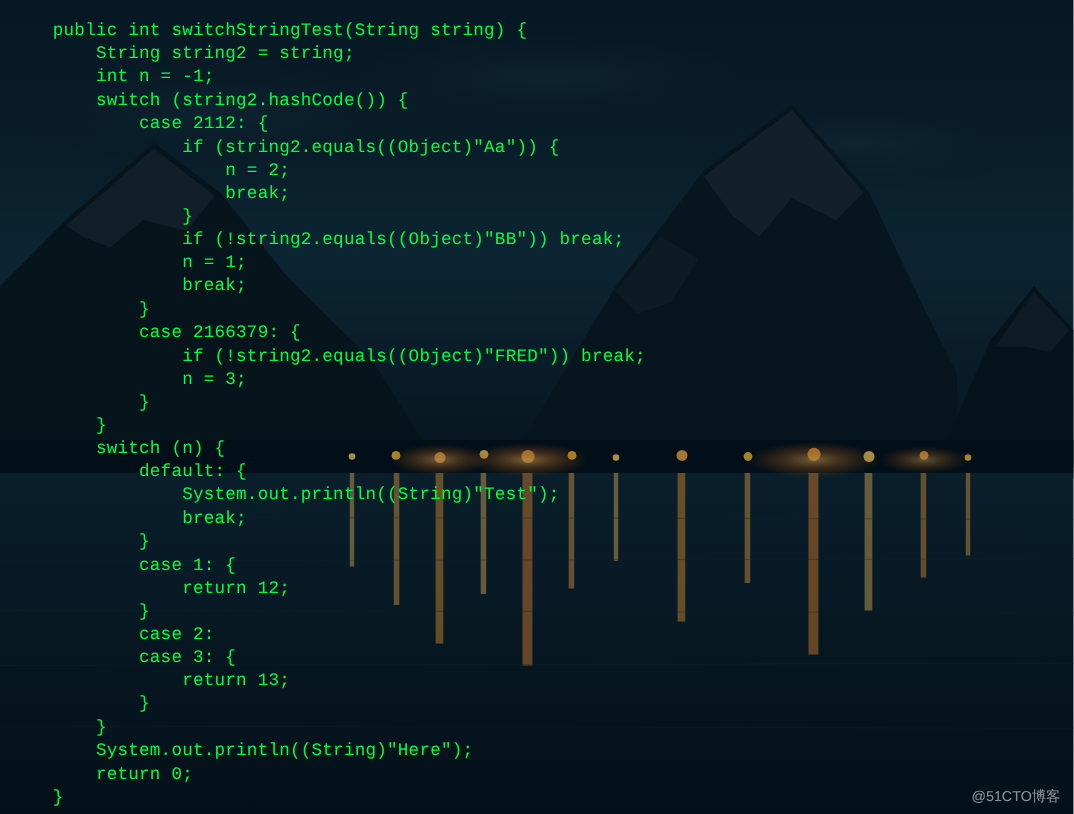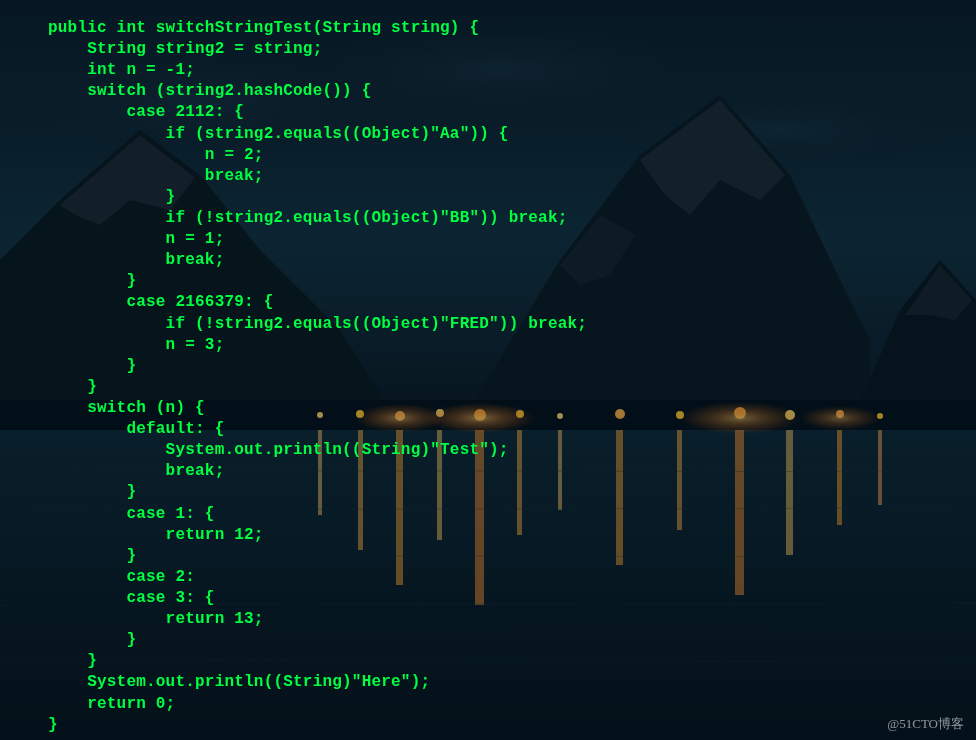--- a/index.html
+++ b/index.html
@@ -31,31 +31,31 @@
       width: 100%;
       height: 100%;
     }
     
     .code-container {
       position: relative;
       z-index: 1;
       padding: 18px 0 0 48px;
       white-space: pre;
       color: #00ff41;
-      font-weight: bold;
+      font-weight: normal;
       letter-spacing: 0.2px;
     }
     
     .watermark {
       position: absolute;
       bottom: 8px;
       right: 12px;
       z-index: 2;
       color: rgba(255, 255, 255, 0.55);
-      font-family: Liberation Serif, serif;
+      font-family: Liberation Sans, sans-serif;
       font-size: 13px;
     }
     
     .code-line {
       display: block;
       min-height: 1.32em;
     }
   </style>
 </head>
 <body>

